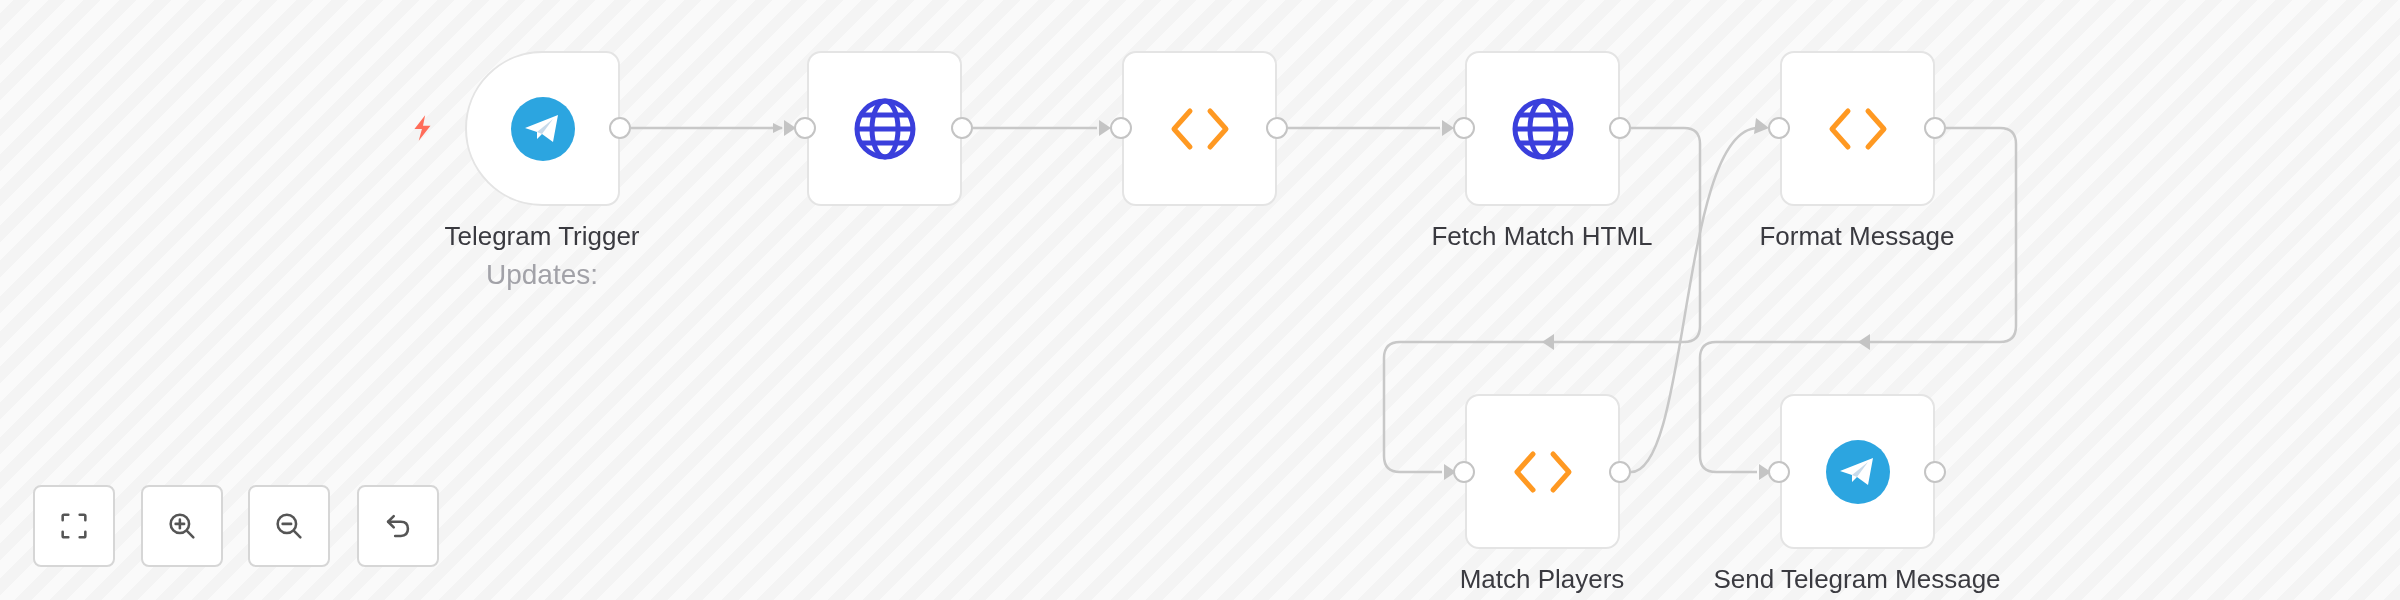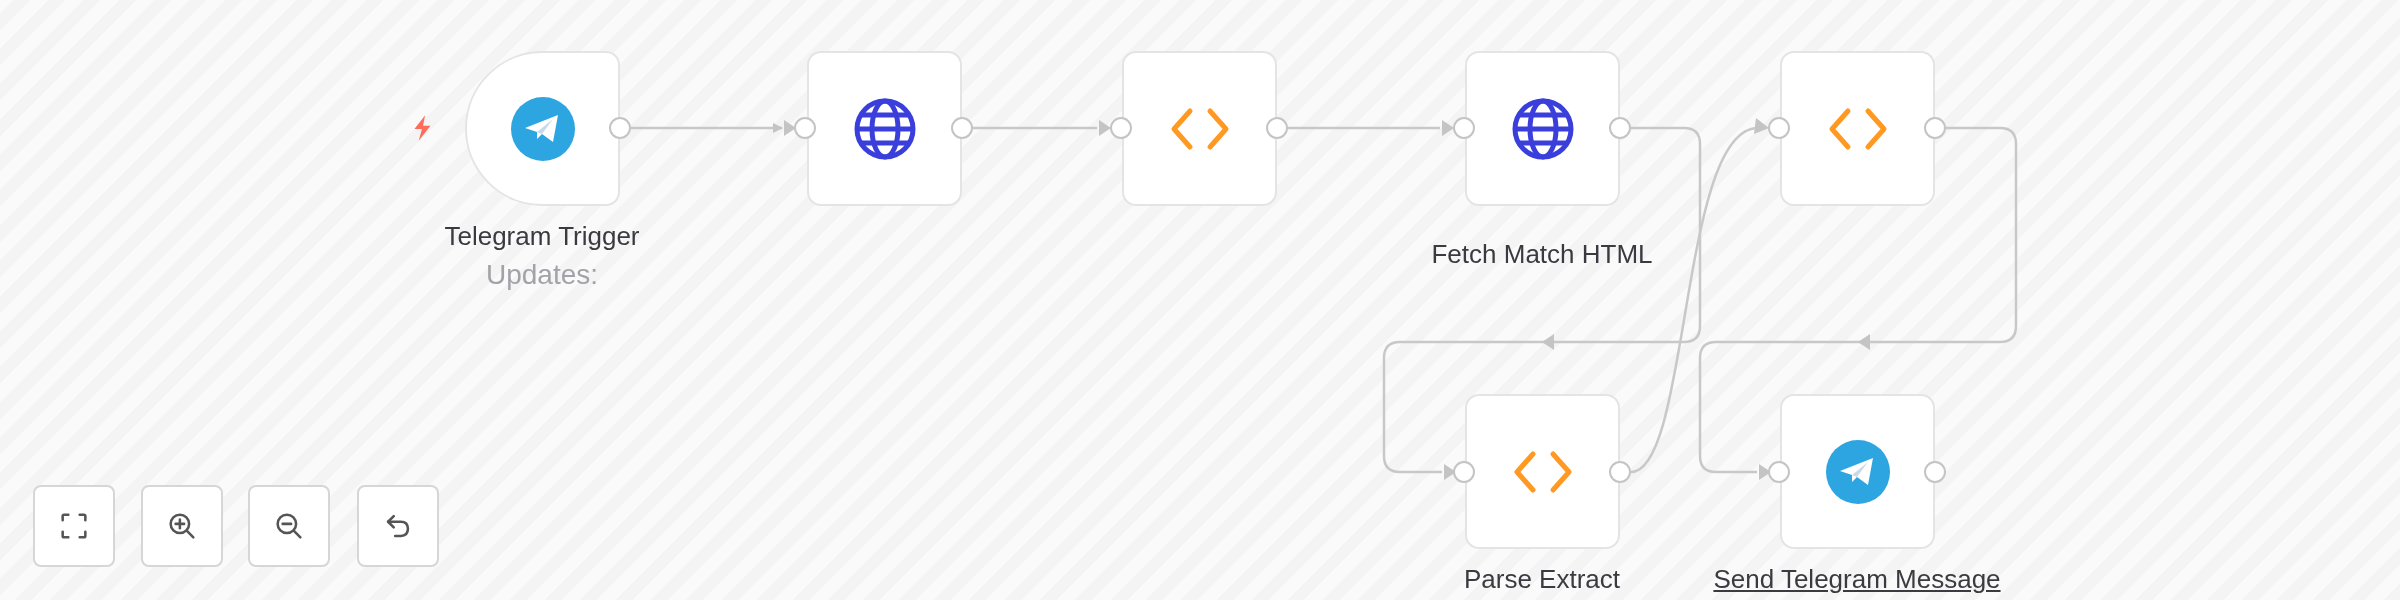--- a/index.html
+++ b/index.html
@@ -119,55 +119,56 @@
         <circle cx="32" cy="32" r="28"></circle>
         <ellipse cx="32" cy="32" rx="13" ry="28"></ellipse>
         <line x1="4" y1="32" x2="60" y2="32"></line>
         <line x1="9" y1="18" x2="55" y2="18"></line>
         <line x1="9" y1="46" x2="55" y2="46"></line>
       </g>
     </svg>
   </div>
   <div class="handle" style="left:1453px; top:117px;"></div>
   <div class="handle" style="left:1609px; top:117px;"></div>
-  <div class="label" style="left:1362px; top:221px;margin-top:18px;">Fetch Match HTML</div>
+  <div class="label" style="left:1362px; top:221px;">Fetch Match HTML</div>
 
   <div class="node" style="left:1780px; top:51px;">
     <svg class="icon" viewBox="0 0 64 64">
       <g fill="none" stroke="#ff9922" stroke-width="5" stroke-linecap="round" stroke-linejoin="round">
         <polyline points="22,14 6,32 22,50"></polyline>
         <polyline points="42,14 58,32 42,50"></polyline>
       </g>
     </svg>
   </div>
   <div class="handle" style="left:1768px; top:117px;"></div>
   <div class="handle" style="left:1924px; top:117px;"></div>
+  <div class="label" style="left:1677px; top:221px;">Format Message</div>
 
   <div class="node" style="left:1465px; top:394px;">
     <svg class="icon" viewBox="0 0 64 64">
       <g fill="none" stroke="#ff9922" stroke-width="5" stroke-linecap="round" stroke-linejoin="round">
         <polyline points="22,14 6,32 22,50"></polyline>
         <polyline points="42,14 58,32 42,50"></polyline>
       </g>
     </svg>
   </div>
   <div class="handle" style="left:1453px; top:461px;"></div>
   <div class="handle" style="left:1609px; top:461px;"></div>
-  <div class="label" style="left:1362px; top:564px;">Parse Extract</div>
+  <div class="label" style="left:1362px; top:564px;">Match Players</div>
 
   <div class="node" style="left:1780px; top:394px;">
     <svg class="icon" viewBox="0 0 64 64">
       <circle cx="32" cy="32" r="32" fill="#2ca5e0"></circle>
       <path d="M14 31 L47 18 L42 45 L31 37 L26 42 L26 35 Z" fill="#ffffff"></path>
       <path d="M26 35 L42 22 L31 37 Z" fill="#c8daea"></path>
     </svg>
   </div>
   <div class="handle" style="left:1768px; top:461px;"></div>
   <div class="handle" style="left:1924px; top:461px;"></div>
-  <div class="label" style="left:1677px; top:564px;text-decoration:underline;">Send Telegram Message</div>
+  <div class="label" style="left:1677px; top:564px;">Send Telegram Message</div>
 
   <div class="ctrl" style="left:33px;">
     <svg viewBox="0 0 24 24">
       <g fill="none" stroke="#555" stroke-width="1.8" stroke-linecap="round">
         <path d="M4 8 V5 Q4 4 5 4 H8"></path>
         <path d="M16 4 H19 Q20 4 20 5 V8"></path>
         <path d="M20 16 V19 Q20 20 19 20 H16"></path>
         <path d="M8 20 H5 Q4 20 4 19 V16"></path>
       </g>
     </svg>

